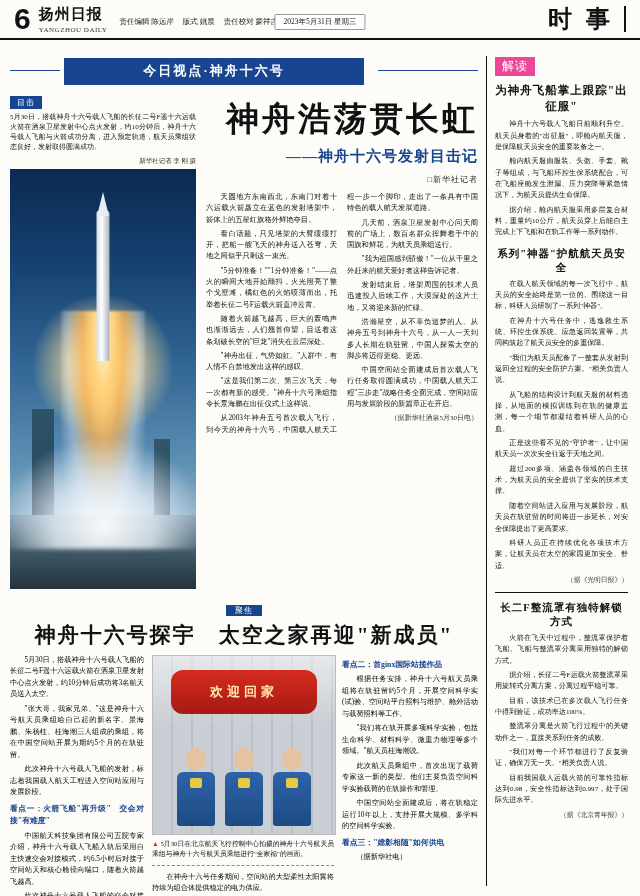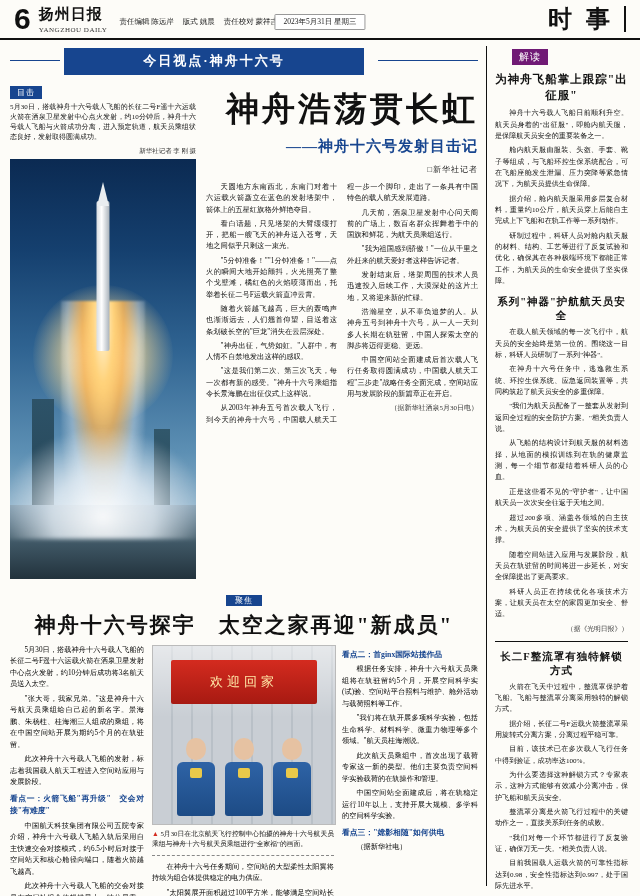--- a/index.html
+++ b/index.html
@@ -55,21 +55,21 @@
     font-size:24px;font-weight:bold;letter-spacing:4px;color:#111;
     padding-right:4px;
   }
   .section-rule{
     width:2px;height:26px;background:#111;margin-left:6px;
   }
   
   .body{
     position:relative;
     display:flex;
-    padding:6px 10px 8px 10px;
+    padding:16px 10px 8px 10px;
     box-sizing:border-box;
     height:854px;
   }
   .col-main{width:468px;position:relative;}
   .col-right{
     width:142px;margin-left:8px;
     border-left:1px solid #111;
     padding-left:8px;
     box-sizing:border-box;
   }
@@ -195,37 +195,37 @@
     width:182px;height:178px;position:relative;overflow:hidden;
     background:linear-gradient(160deg,#d9dde2,#b8bfc6 45%,#9aa3ab);
     border:1px solid #bbb;
   }
   .ps-wall{position:absolute;inset:0;background:
      linear-gradient(180deg, rgba(255,255,255,.55), rgba(255,255,255,0) 40%),
      repeating-linear-gradient(90deg,#c9ced4 0 18px,#b9c0c7 18px 20px);}
   .ps-banner{
     position:absolute;top:14px;left:18px;right:18px;height:44px;
     background:linear-gradient(180deg,#d42b1f,#a71a12);
-    border-radius:2px;
+    border-radius:12px;
     display:flex;align-items:center;justify-content:center;
-    color:#ffe9a8;font-size:13px;font-weight:normal;letter-spacing:4px;
+    color:#ffe9a8;font-size:13px;font-weight:bold;letter-spacing:4px;
   }
   .ps-crew{position:absolute;bottom:8px;left:0;right:0;display:flex;justify-content:center;gap:10px;}
   .ps-person{width:38px;}
   .ps-head{width:20px;height:22px;border-radius:48%;background:#e6c2a2;margin:0 auto;}
   .ps-body{width:38px;height:54px;background:linear-gradient(180deg,#2e63a6,#1d4b85);border-radius:6px 6px 3px 3px;margin-top:2px;position:relative;}
   .ps-body:after{content:"";position:absolute;left:50%;top:6px;transform:translateX(-50%);width:12px;height:10px;background:#e9c94a;border-radius:2px;}
   .cap-station{
     font-size:6.8px;line-height:1.5;color:#111;margin-top:4px;text-align:justify;
   }
   .cap-station .dot{color:#d42b1f;font-weight:bold;}
   
   .r-tag{
-    display:inline-block;background:#701a75;color:#fff;font-size:10px;
-    padding:1px 7px;letter-spacing:1px;margin-bottom:4px;margin-left:17px;
+    display:inline-block;background:#ec4899;color:#fff;font-size:12px;
+    padding:1px 7px;letter-spacing:1px;margin-bottom:4px;
   }
   .r-title{
     font-size:11.5px;font-weight:bold;letter-spacing:1px;color:#111;
     line-height:1.4;margin:2px 0 5px 0;text-align:center;
   }
   .r-sub{
     font-size:10.5px;font-weight:bold;color:#111;margin:8px 0 4px;text-align:center;letter-spacing:1px;
   }
   .r-text{font-size:7.1px;line-height:1.6;text-align:justify;color:#111;}
   .r-text p{margin:0 0 3px 0;text-indent:2em;}
@@ -360,21 +360,20 @@
       </div>
     </div>
 
     <div class="col-right">
       <span class="r-tag">解读</span>
       <div class="r-title">为神舟飞船掌上跟踪"出征服"</div>
       <div class="r-text">
         <p>神舟十六号载人飞船日前顺利升空。航天员身着的"出征服"，即舱内航天服，是保障航天员安全的重要装备之一。</p>
         <p>舱内航天服由服装、头盔、手套、靴子等组成，与飞船环控生保系统配合，可在飞船座舱发生泄漏、压力突降等紧急情况下，为航天员提供生命保障。</p>
         <p>据介绍，舱内航天服采用多层复合材料，重量约10公斤，航天员穿上后能自主完成上下飞船和在轨工作等一系列动作。</p>
-        <p>研制过程中，科研人员对舱内航天服的材料、结构、工艺等进行了反复试验和优化，确保其在各种极端环境下都能正常工作，为航天员的生命安全提供了坚实保障。</p>
       </div>
 
       <div class="r-sub">系列"神器"护航航天员安全</div>
       <div class="r-text">
         <p>在载人航天领域的每一次飞行中，航天员的安全始终是第一位的。围绕这一目标，科研人员研制了一系列"神器"。</p>
         <p>在神舟十六号任务中，逃逸救生系统、环控生保系统、应急返回装置等，共同构筑起了航天员安全的多重保障。</p>
         <p>"我们为航天员配备了一整套从发射到返回全过程的安全防护方案。"相关负责人说。</p>
         <p>从飞船的结构设计到航天服的材料选择，从地面的模拟训练到在轨的健康监测，每一个细节都凝结着科研人员的心血。</p>
         <p>正是这些看不见的"守护者"，让中国航天员一次次安全往返于天地之间。</p>
         <p>超过200多项、涵盖各领域的自主技术，为航天员的安全提供了坚实的技术支撑。</p>
@@ -383,21 +382,20 @@
       </div>
       <div class="r-sign">（据《光明日报》）</div>
 
       <div class="r-divider"></div>
 
       <div class="r-sub">长二F整流罩有独特解锁方式</div>
       <div class="r-text">
         <p>火箭在飞天中过程中，整流罩保护着飞船。飞船与整流罩分离采用独特的解锁方式。</p>
         <p>据介绍，长征二号F运载火箭整流罩采用旋转式分离方案，分离过程平稳可靠。</p>
         <p>目前，该技术已在多次载人飞行任务中得到验证，成功率达100%。</p>
-        <p>为什么要选择这种解锁方式？专家表示，这种方式能够有效减小分离冲击，保护飞船和航天员安全。</p>
         <p>整流罩分离是火箭飞行过程中的关键动作之一，直接关系到任务的成败。</p>
         <p>"我们对每一个环节都进行了反复验证，确保万无一失。"相关负责人说。</p>
         <p>目前我国载人运载火箭的可靠性指标达到0.98，安全性指标达到0.997，处于国际先进水平。</p>
       </div>
       <div class="r-sign">（据《北京青年报》）</div>
     </div>
 
   </div>
 </div>
 

